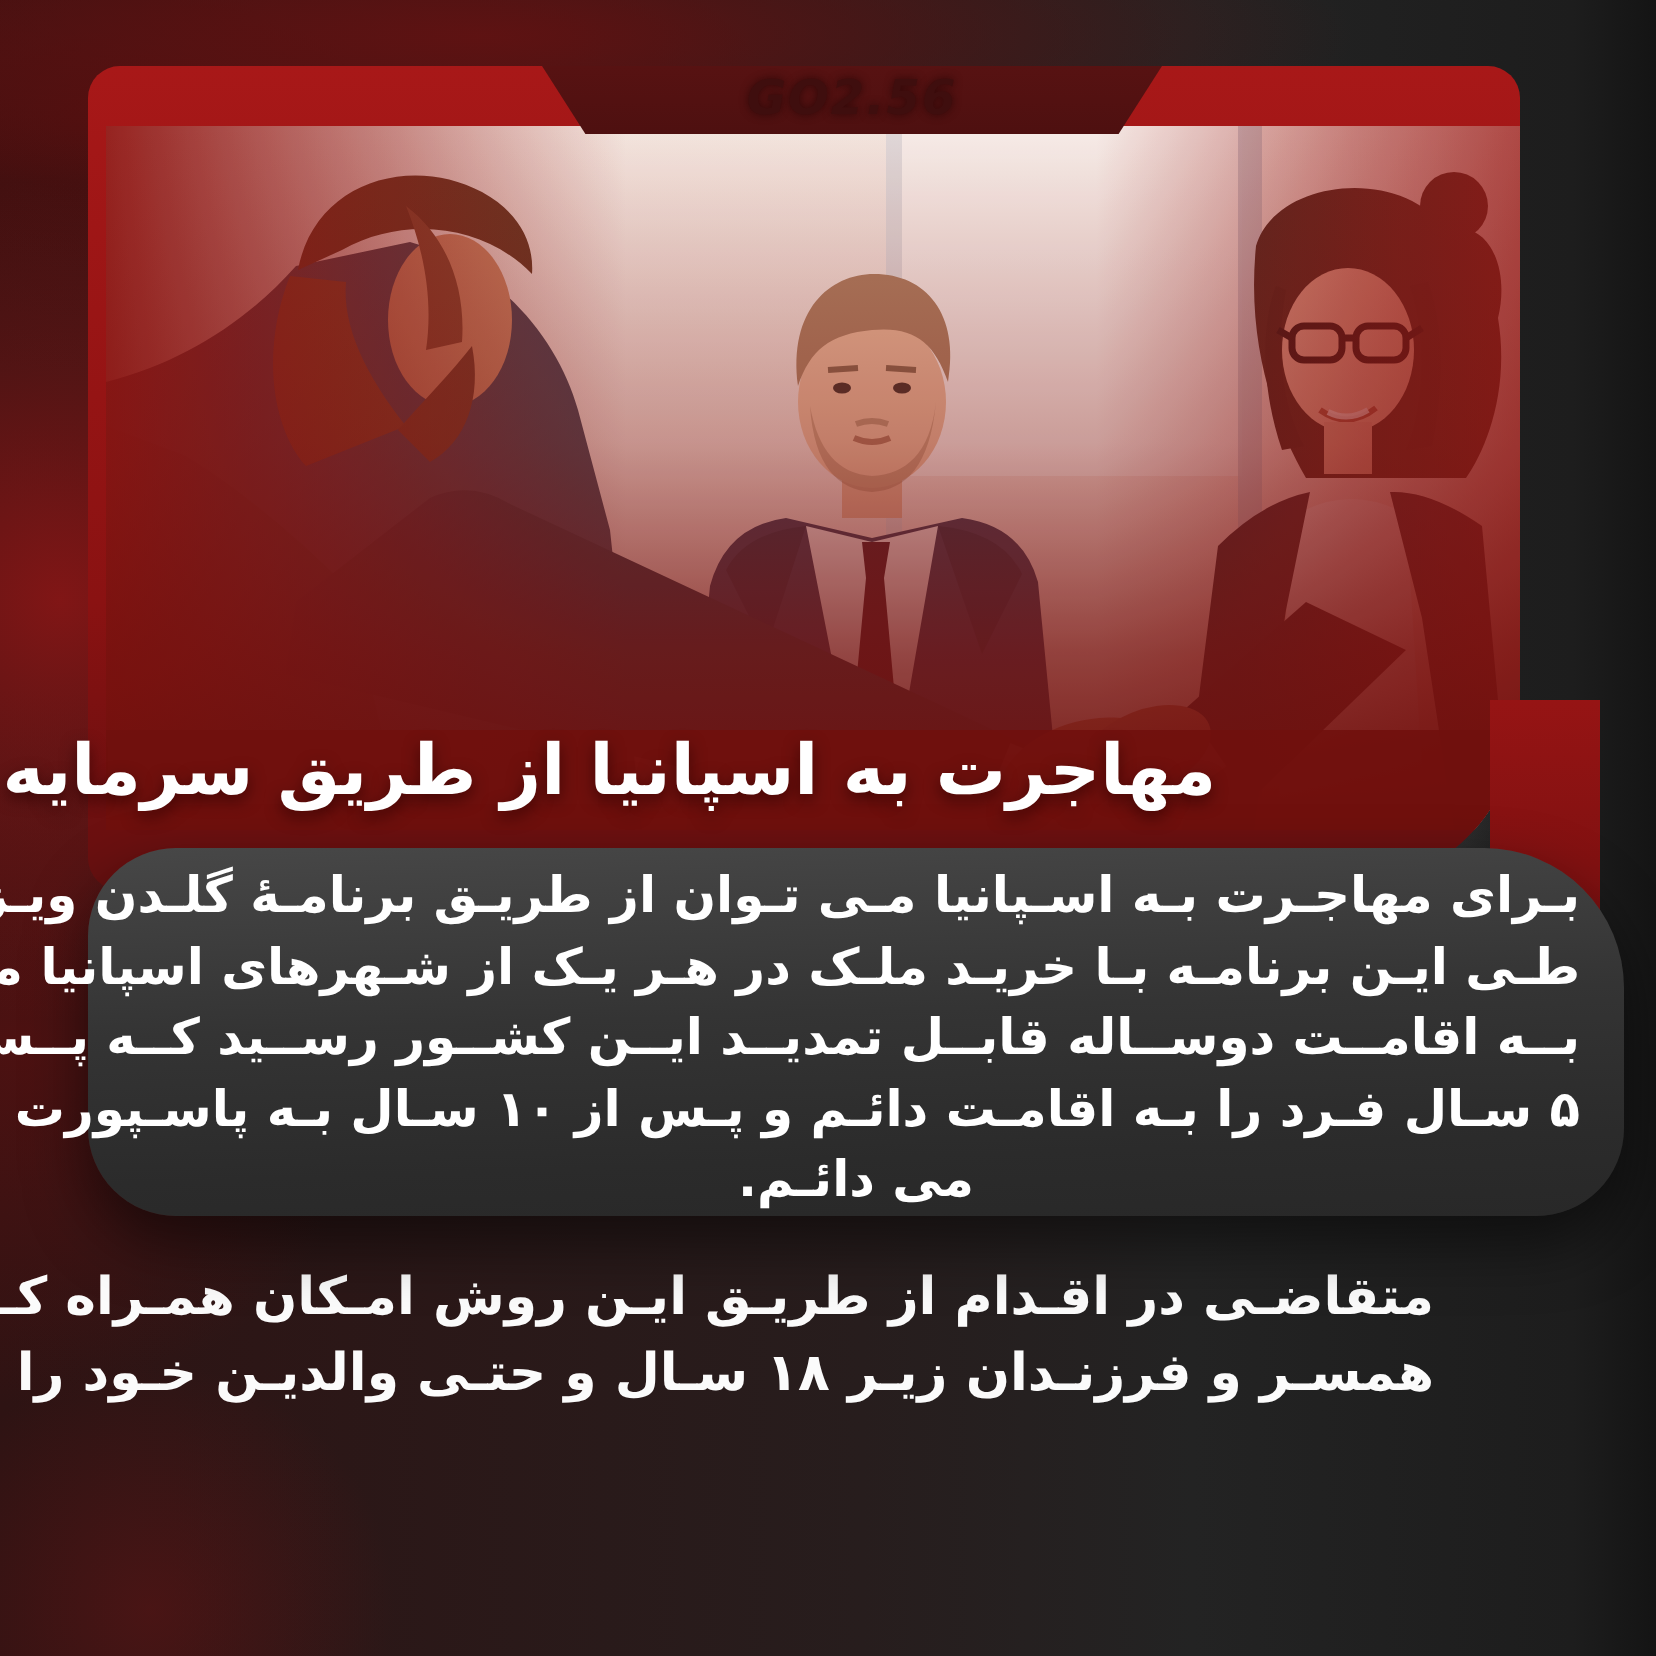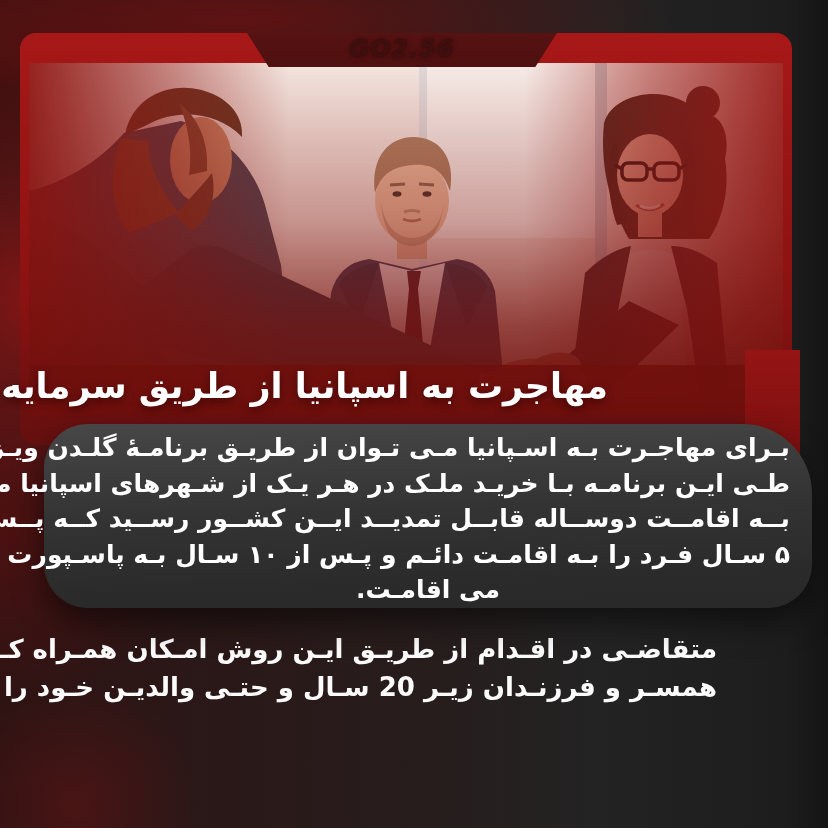--- a/index.html
+++ b/index.html
@@ -15,21 +15,21 @@
       radial-gradient(circle 95px  at 690px 400px, rgba(98,98,98,.55), transparent 75%),
       radial-gradient(circle 300px at 30px  300px, rgba(140,22,22,.88), transparent 70%),
       radial-gradient(circle 260px at 10px  520px, rgba(96,16,16,.62),  transparent 70%),
       radial-gradient(circle 170px at 75px  805px, rgba(96,20,20,.55),  transparent 72%),
       radial-gradient(ellipse 560px 110px at 240px 18px, rgba(96,18,18,.95), transparent 78%),
       radial-gradient(ellipse 420px 160px at 60px  60px, rgba(80,14,14,.9),  transparent 80%),
       linear-gradient(90deg,#2e1313 0%,#271d1d 52%,#232323 72%,#1d1d1d 95%,#141414 100%);
   }
   
   .photo-card{
-    position:absolute;left:20px;top:33px;width:772px;height:412px;
+    position:absolute;left:44px;top:33px;width:716px;height:412px;
     border-radius:16px 16px 90px 16px;
     background:linear-gradient(180deg,#a81818 0%,#951414 40%,#8a1212 65%,#701010 88%,#661010 100%);
     overflow:hidden;
     font-style:italic;
   }
   .notch{
     position:absolute;left:227px;top:0;width:310px;height:34px;
     background:linear-gradient(180deg,#571212,#4e1010);
     clip-path:polygon(0 0,100% 0,93% 100%,7% 100%);
     text-align:center;
@@ -189,21 +189,21 @@
 
   <div class="red-tab"></div>
 
   <div class="post-title">مهاجرت به اسپانیا از طریق سرمایه گذاری</div>
 
   <div class="info-box">
     <div class="bline jline">بـرای مهاجـرت بـه اسـپانیا مـی تـوان از طریـق برنامـهٔ گلـدن ویـزا اقـدام کرد،</div>
     <div class="bline jline">طـی ایـن برنامـه بـا خریـد ملـک در هـر یـک از شـهرهای اسپانیا مـی تـوان</div>
     <div class="bline jline">بــه اقامــت دوســاله قابــل تمدیــد ایــن کشــور رســید کــه پــس از</div>
     <div class="bline jline">۵ سـال فـرد را بـه اقامـت دائـم و پـس از ۱۰ سـال بـه پاسـپورت اسـپانیا</div>
-    <div class="bline cline">می اقامـت.</div>
+    <div class="bline cline">می دائـم.</div>
   </div>
 
   <div class="footer-text">
     <div class="fline jline">متقاضـی در اقـدام از طریـق ایـن روش امـکان همـراه کـردن</div>
-    <div class="fline cline">همسـر و فرزنـدان زیـر 20 سـال و حتـی والدیـن خـود را</div>
+    <div class="fline cline">همسـر و فرزنـدان زیـر ۱۸ سـال و حتـی والدیـن خـود را</div>
   </div>
 
 </div>
 
 </body></html>

